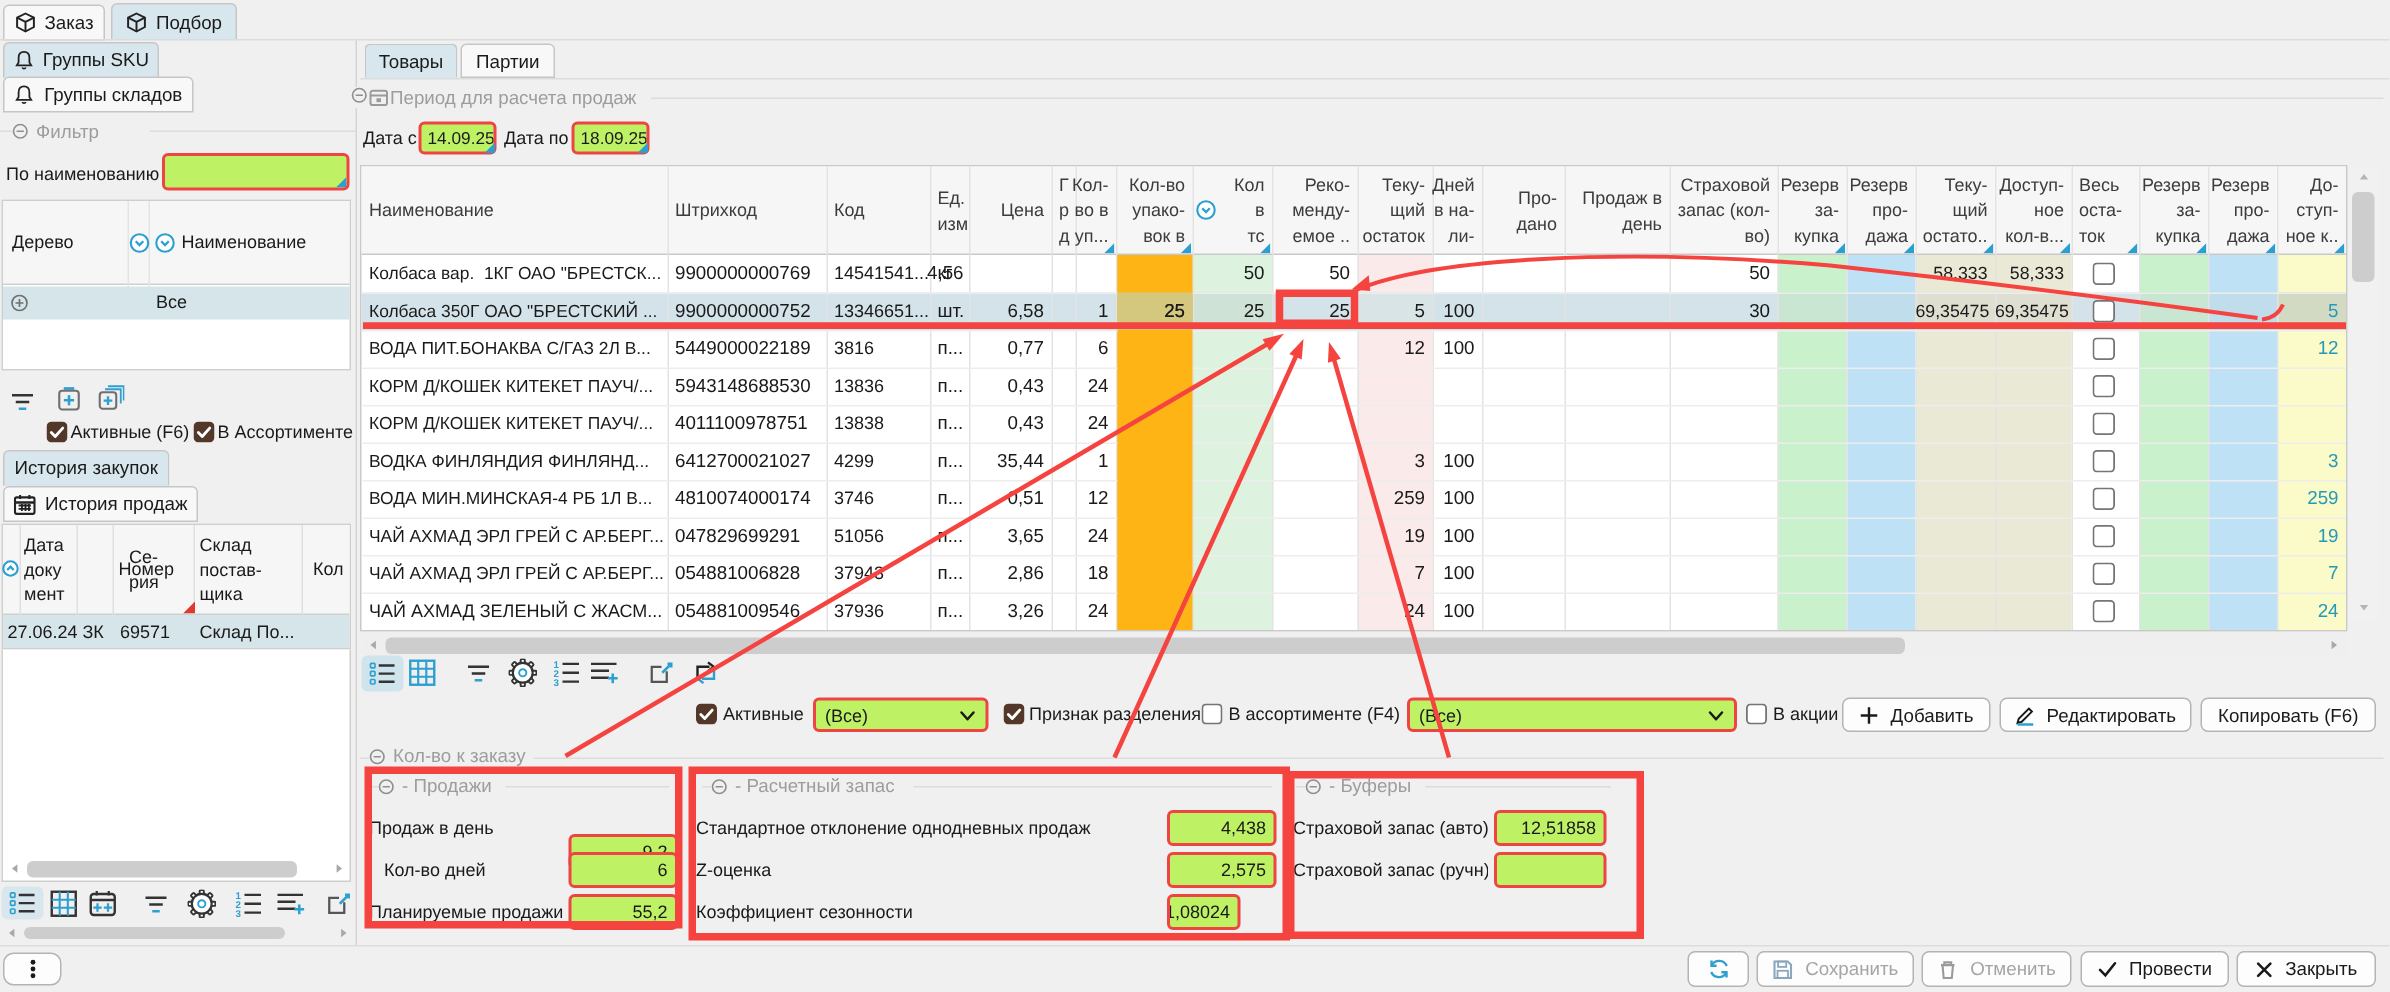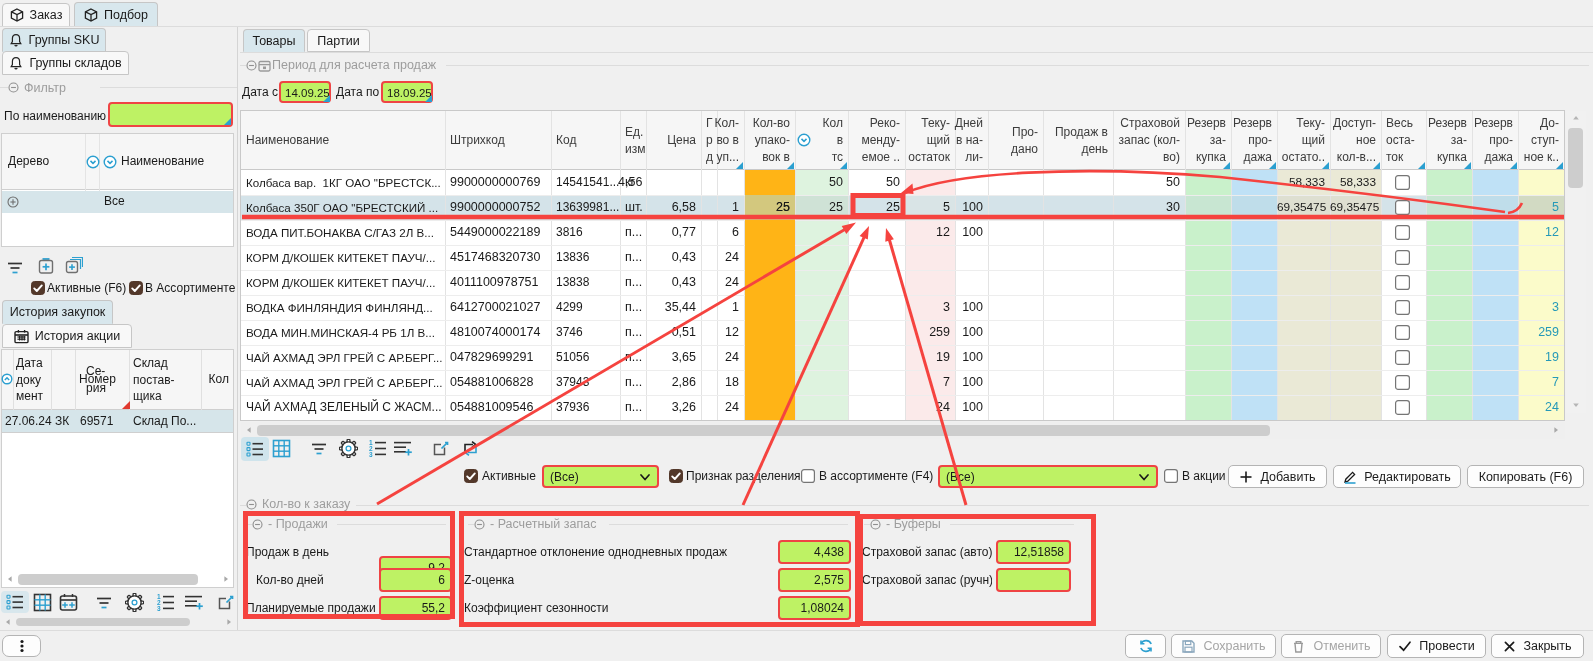--- a/index.html
+++ b/index.html
@@ -137,21 +137,21 @@
       <line x1="4.4" y1="1" x2="4.4" y2="3.6" stroke="#222" stroke-width="1.4"></line>
       <line x1="10.6" y1="1" x2="10.6" y2="3.6" stroke="#222" stroke-width="1.4"></line>
       <g stroke="#222" stroke-width="1.2">
         <line x1="3.4" y1="8" x2="11.6" y2="8"></line>
         <line x1="3.4" y1="10.2" x2="11.6" y2="10.2"></line>
         <line x1="5.6" y1="7" x2="5.6" y2="11.6"></line>
         <line x1="8" y1="7" x2="8" y2="11.6"></line>
         <line x1="10.3" y1="7" x2="10.3" y2="11.6"></line>
       </g>
     </svg>
-    <span>История акции</span>
+    <span>История продаж</span>
   </div>
 <div style="left:1px;top:349px;width:233px;height:84px;background:#fff;border:1px solid #cfcfcf;"></div>
 <div style="left:2px;top:350px;width:231px;height:60px;background:#f6f6f6;border-bottom:1px solid #cfcfcf;"></div>
 <div style="left:13px;top:350px;width:1px;height:60px;background:#e0e0e0;"></div>
 <div style="left:51px;top:350px;width:1px;height:60px;background:#e0e0e0;"></div>
 <div style="left:75px;top:350px;width:1px;height:60px;background:#e0e0e0;"></div>
 <div style="left:129px;top:350px;width:1px;height:60px;background:#e0e0e0;"></div>
 <div style="left:201px;top:350px;width:1px;height:60px;background:#e0e0e0;"></div>
 <div style="left:1px;top:373px;width:12px;height:12px;">
     <svg width="12" height="12" viewBox="0 0 12 12" style="">
@@ -289,21 +289,21 @@
   </div>
 <div class="vline" style="left:237px;top:27px;width:1px;height:603px;"></div>
 <div class="tab tabact" style="left:243px;top:29px;width:62px;height:23px;">
     <span>Товары</span>
   </div>
 <div class="tab" style="left:307px;top:29px;width:63px;height:23px;">
     <span>Партии</span>
   </div>
 <div class="gline" style="left:240px;top:52px;width:1353px;height:1px;"></div>
 <div class="gline" style="left:240px;top:65px;width:1349px;height:1px;"></div>
-<div style="left:246px;top:58px;width:200px;height:14px;background:#f0f0f0;display:flex;gap:1px;align-items:center;">
+<div style="left:234px;top:58px;width:200px;height:14px;background:#f0f0f0;display:flex;gap:1px;">
     <svg width="11" height="11" viewBox="0 0 11 11" style="">
       <circle cx="5.5" cy="5.5" r="4.5" fill="none" stroke="#8f8f8f" stroke-width="1.1"></circle>
       <line x1="3.08" y1="5.5" x2="7.92" y2="5.5" stroke="#8f8f8f" stroke-width="1.1"></line>
     </svg>
     <svg width="13" height="13" viewBox="0 0 13 13" style="">
       <rect x="1" y="2.5" width="11" height="9.5" rx="1.4" fill="none" stroke="#9a9a9a" stroke-width="1.3"></rect>
       <line x1="1" y1="5.6" x2="12" y2="5.6" stroke="#9a9a9a" stroke-width="1.3"></line>
       <rect x="5" y="7.5" width="3" height="2.6" fill="#9a9a9a"></rect>
     </svg>
     <span class="glbl" style="position:static">Период для расчета продаж</span>
@@ -508,21 +508,21 @@
 <div class="t" style="left:1113px;top:170px;width:71px;height:25px;text-align:right;padding-right:4px;">50</div>
 <div class="t" style="left:1277px;top:170px;width:52px;height:25px;text-align:right;padding-right:4px;font-size:11.8px;">58,333</div>
 <div class="t" style="left:1330px;top:170px;width:50px;height:25px;text-align:right;padding-right:4px;font-size:11.8px;">58,333</div>
 <div style="left:1395px;top:175px;width:15px;height:15px;">
     <svg width="15" height="15" viewBox="0 0 15 15" style="">
       <rect x="0.6" y="0.6" width="13.8" height="13.8" rx="2.5" fill="#fff" stroke="#757575" stroke-width="1.2"></rect>
     </svg>
   </div>
 <div class="t" style="left:241px;top:195px;width:203px;height:25px;text-align:left;padding-left:5px;font-size:11.6px;">Колбаса 350Г ОАО "БРЕСТСКИЙ ...</div>
 <div class="t" style="left:445px;top:195px;width:105px;height:25px;text-align:left;padding-left:5px;">9900000000752</div>
-<div class="t" style="left:551px;top:195px;width:68px;height:25px;text-align:left;padding-left:5px;font-size:12px;">13639981...</div>
+<div class="t" style="left:551px;top:195px;width:68px;height:25px;text-align:left;padding-left:5px;font-size:12px;">13346651...</div>
 <div class="t" style="left:620px;top:195px;width:25px;height:25px;text-align:left;padding-left:5px;">шт.</div>
 <div class="t" style="left:646px;top:195px;width:54px;height:25px;text-align:right;padding-right:4px;">6,58</div>
 <div class="t" style="left:717px;top:195px;width:26px;height:25px;text-align:right;padding-right:4px;">1</div>
 <div class="t" style="left:744px;top:195px;width:50px;height:25px;text-align:right;padding-right:4px;">25</div>
 <div class="t" style="left:795px;top:195px;width:52px;height:25px;text-align:right;padding-right:4px;">25</div>
 <div class="t" style="left:848px;top:195px;width:56px;height:25px;text-align:right;padding-right:4px;">25</div>
 <div class="t" style="left:905px;top:195px;width:49px;height:25px;text-align:right;padding-right:4px;">5</div>
 <div class="t" style="left:955px;top:195px;width:32px;height:25px;text-align:right;padding-right:4px;">100</div>
 <div class="t" style="left:1113px;top:195px;width:71px;height:25px;text-align:right;padding-right:4px;">30</div>
 <div class="t" style="left:1277px;top:195px;width:52px;height:25px;text-align:right;padding-right:4px;font-size:11.8px;">69,35475</div>
@@ -541,21 +541,21 @@
 <div class="t" style="left:717px;top:220px;width:26px;height:25px;text-align:right;padding-right:4px;">6</div>
 <div class="t" style="left:905px;top:220px;width:49px;height:25px;text-align:right;padding-right:4px;">12</div>
 <div class="t" style="left:955px;top:220px;width:32px;height:25px;text-align:right;padding-right:4px;">100</div>
 <div class="t" style="left:1518px;top:220px;width:45px;height:25px;text-align:right;padding-right:4px;color:#2599b8;">12</div>
 <div style="left:1395px;top:225px;width:15px;height:15px;">
     <svg width="15" height="15" viewBox="0 0 15 15" style="">
       <rect x="0.6" y="0.6" width="13.8" height="13.8" rx="2.5" fill="#fff" stroke="#757575" stroke-width="1.2"></rect>
     </svg>
   </div>
 <div class="t" style="left:241px;top:245px;width:203px;height:25px;text-align:left;padding-left:5px;font-size:11.6px;">КОРМ Д/КОШЕК КИТЕКЕТ ПАУЧ/...</div>
-<div class="t" style="left:445px;top:245px;width:105px;height:25px;text-align:left;padding-left:5px;">4517468320730</div>
+<div class="t" style="left:445px;top:245px;width:105px;height:25px;text-align:left;padding-left:5px;">5943148688530</div>
 <div class="t" style="left:551px;top:245px;width:68px;height:25px;text-align:left;padding-left:5px;font-size:12px;">13836</div>
 <div class="t" style="left:620px;top:245px;width:25px;height:25px;text-align:left;padding-left:5px;">п...</div>
 <div class="t" style="left:646px;top:245px;width:54px;height:25px;text-align:right;padding-right:4px;">0,43</div>
 <div class="t" style="left:717px;top:245px;width:26px;height:25px;text-align:right;padding-right:4px;">24</div>
 <div style="left:1395px;top:250px;width:15px;height:15px;">
     <svg width="15" height="15" viewBox="0 0 15 15" style="">
       <rect x="0.6" y="0.6" width="13.8" height="13.8" rx="2.5" fill="#fff" stroke="#757575" stroke-width="1.2"></rect>
     </svg>
   </div>
 <div class="t" style="left:241px;top:270px;width:203px;height:25px;text-align:left;padding-left:5px;font-size:11.6px;">КОРМ Д/КОШЕК КИТЕКЕТ ПАУЧ/...</div>
@@ -848,21 +848,21 @@
   </div>
 <div class="lbl" style="left:464px;top:545px;width:310px;height:15px;">Стандартное отклонение однодневных продаж</div>
 <div class="inp" style="left:778px;top:540px;width:73px;height:24px;display:flex;align-items:center;justify-content:flex-end;padding-right:5px;">
     <span style="position:static">4,438</span>
   </div>
 <div class="lbl" style="left:464px;top:573px;width:310px;height:15px;">Z-оценка</div>
 <div class="inp" style="left:778px;top:568px;width:73px;height:24px;display:flex;align-items:center;justify-content:flex-end;padding-right:5px;">
     <span style="position:static">2,575</span>
   </div>
 <div class="lbl" style="left:464px;top:601px;width:310px;height:15px;">Коэффициент сезонности</div>
-<div class="inp" style="left:778px;top:596px;width:73px;height:24px;display:flex;align-items:center;justify-content:flex-end;padding-right:5px;">
+<div class="inp" style="left:778px;top:596px;width:49px;height:24px;display:flex;align-items:center;justify-content:flex-end;padding-right:5px;">
     <span style="position:static">1,08024</span>
   </div>
 <div class="lbl" style="left:862px;top:545px;width:130px;height:15px;">Страховой запас (авто)</div>
 <div class="inp" style="left:996px;top:540px;width:75px;height:24px;display:flex;align-items:center;justify-content:flex-end;padding-right:5px;">
     <span style="position:static">12,51858</span>
   </div>
 <div class="lbl" style="left:862px;top:573px;width:130px;height:15px;">Страховой запас (ручн)</div>
 <div class="inp" style="left:996px;top:568px;width:75px;height:24px;display:flex;align-items:center;justify-content:flex-end;padding-right:5px;"></div>
 <div class="gline" style="left:0px;top:630px;width:1593px;height:1px;"></div>
 <div class="btn" style="left:2px;top:635px;width:39px;height:22px;border-radius:7px;">

